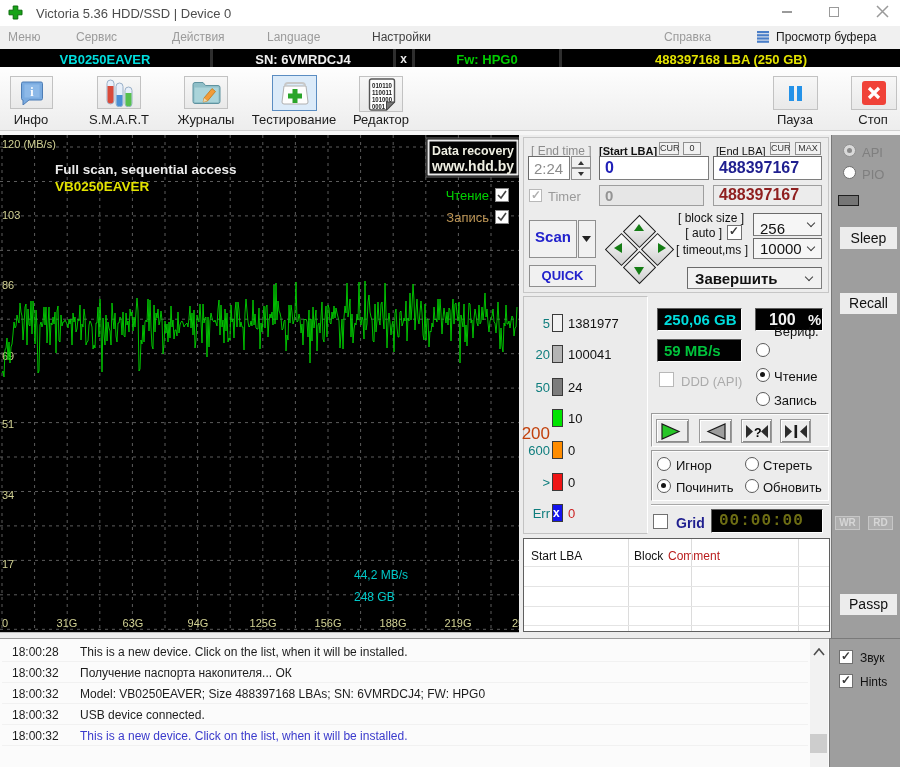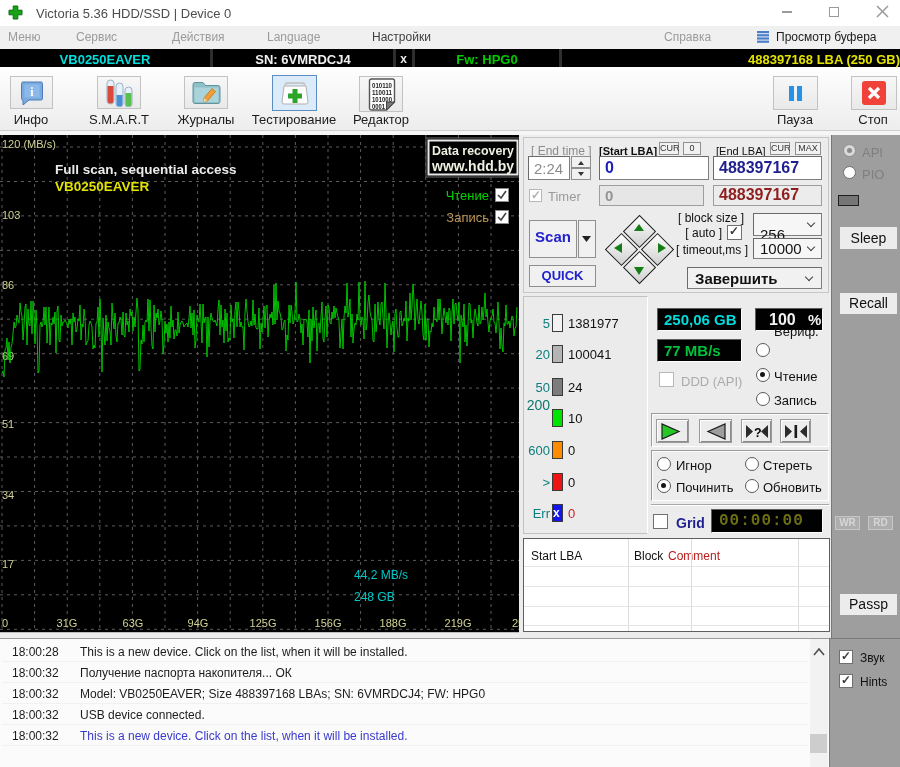--- a/index.html
+++ b/index.html
@@ -47,21 +47,21 @@
 <div class="lbl" style="left:776px;top:30px;font-size:12px;color:#1c1c1c">Просмотр буфера</div>
 <div class="a" style="left:0;top:49px;width:900px;height:18px;background:#000"></div>
 <div class="a" style="left:210px;top:49px;width:3px;height:18px;background:#2e2e2e"></div>
 <div class="a" style="left:393px;top:49px;width:3px;height:18px;background:#2e2e2e"></div>
 <div class="a" style="left:412px;top:49px;width:3px;height:18px;background:#2e2e2e"></div>
 <div class="a" style="left:559px;top:49px;width:3px;height:18px;background:#2e2e2e"></div>
 <div class="lbl" style="left:0;top:52px;width:210px;text-align:center;font-size:13px;font-weight:bold;color:#00dede">VB0250EAVER</div>
 <div class="lbl" style="left:213px;top:52px;width:180px;text-align:center;font-size:13px;font-weight:bold;color:#efefef">SN: 6VMRDCJ4</div>
 <div class="lbl" style="left:395px;top:52px;width:17px;text-align:center;font-size:12px;font-weight:bold;color:#e8e8e8">x</div>
 <div class="lbl" style="left:415px;top:52px;width:144px;text-align:center;font-size:13px;font-weight:bold;color:#00ca00">Fw: HPG0</div>
-<div class="lbl" style="left:562px;top:52px;width:338px;text-align:right;font-size:13px;font-weight:bold;color:#e3e300">488397168 LBA (250 GB)</div>
+<div class="lbl" style="left:562px;top:52px;width:338px;text-align:center;font-size:13px;font-weight:bold;color:#e3e300">488397168 LBA (250 GB)</div>
 <div class="a" style="left:0;top:67px;width:900px;height:63px;background:linear-gradient(#fefefe,#ededed)"></div>
 <div class="a" style="left:0;top:130px;width:900px;height:5px;background:#f6f6f6;border-top:1px solid #cfcfcf"></div>
 <div class="tbtn" style="left:10px;top:76px;width:43px;height:33px"></div>
 <div class="tbtn" style="left:97px;top:76px;width:44px;height:33px"></div>
 <div class="tbtn" style="left:184px;top:76px;width:44px;height:33px"></div>
 <div class="a" style="left:272px;top:75px;width:45px;height:36px;background:#dcebf9;border:1px solid #5b8dc2"></div>
 <div class="tbtn" style="left:359px;top:76px;width:44px;height:36px"></div>
 <div class="tbtn" style="left:773px;top:76px;width:45px;height:34px"></div>
 <div class="tbtn" style="left:851px;top:76px;width:46px;height:34px"></div>
 <svg class="a" style="left:21px;top:81px" width="22" height="24">
@@ -193,54 +193,54 @@
     </g>
     <path d="M32 19h10l-5-7Z" fill="#157d15"></path>
     <path d="M20 31v10l-8-5Z" fill="#157d15"></path>
     <path d="M56 31v10l8-5Z" fill="#157d15"></path>
     <path d="M32 55h10l-5 8Z" fill="#157d15"></path>
   </svg>
 <div class="lbl" style="left:744px;top:211px;transform:translateX(-100%);font-size:12px;color:#111">[ block size ]</div>
 <div class="lbl" style="left:722px;top:226px;transform:translateX(-100%);font-size:12px;color:#111">[ auto ]</div>
 <div class="cb" style="left:727px;top:225px;width:15px;height:15px"></div>
 <div class="lbl" style="left:748px;top:243px;transform:translateX(-100%);font-size:12px;color:#111">[ timeout,ms ]</div>
-<div class="fld" style="left:753px;top:213px;width:69px;height:23px;background:#f6f6f6;font-size:15px;color:#111;padding:12px 0 0 6px">256</div>
+<div class="fld" style="left:753px;top:213px;width:69px;height:23px;background:#f6f6f6;font-size:15px;color:#111;padding:6px 0 0 6px">256</div>
 <div class="chev" style="left:808px;top:220px"></div>
 <div class="fld" style="left:753px;top:238px;width:69px;height:21px;background:#f6f6f6;font-size:15px;color:#111;padding:1px 0 0 6px">10000</div>
 <div class="chev" style="left:808px;top:244px"></div>
 <div class="fld" style="left:687px;top:267px;width:135px;height:22px;background:#f1f1f1;font-size:15px;font-weight:bold;color:#111;padding:2px 8px 0 7px">Завершить</div>
 <div class="chev" style="left:806px;top:274px"></div>
 <div class="a" style="left:523px;top:296px;width:125px;height:238px;background:#ebebeb;border:1px solid #c2c2c2;border-right-color:#fff"></div>
 <div class="lbl" style="left:550px;top:316px;transform:translateX(-100%);font-size:13px;color:#0e7d7d">5</div>
 <div class="a" style="left:552px;top:314px;width:11px;height:18px;background:#f2f2f2;border:1px solid #3a3a3a"></div>
 <div class="lbl" style="left:568px;top:316px;font-size:13px;color:#111">1381977</div>
 <div class="lbl" style="left:550px;top:347px;transform:translateX(-100%);font-size:13px;color:#0e7d7d">20</div>
 <div class="a" style="left:552px;top:345px;width:11px;height:18px;background:#b4b4b4;border:1px solid #3a3a3a"></div>
 <div class="lbl" style="left:568px;top:347px;font-size:13px;color:#111">100041</div>
 <div class="lbl" style="left:550px;top:380px;transform:translateX(-100%);font-size:13px;color:#0e7d7d">50</div>
 <div class="a" style="left:552px;top:378px;width:11px;height:18px;background:#7c7c7c;border:1px solid #3a3a3a"></div>
 <div class="lbl" style="left:568px;top:380px;font-size:13px;color:#111">24</div>
-<div class="lbl" style="left:550px;top:397px;transform:translateX(-100%);font-size:14px;color:#0f766e">200</div>
+<div class="lbl" style="left:550px;top:424px;transform:translateX(-100%);font-size:17px;color:#c2410c">200</div>
 <div class="a" style="left:552px;top:409px;width:11px;height:18px;background:#00e400;border:1px solid #3a3a3a"></div>
 <div class="lbl" style="left:568px;top:411px;font-size:13px;color:#111">10</div>
 <div class="lbl" style="left:550px;top:443px;transform:translateX(-100%);font-size:13px;color:#0e7d7d">600</div>
 <div class="a" style="left:552px;top:441px;width:11px;height:18px;background:#ff8c00;border:1px solid #3a3a3a"></div>
 <div class="lbl" style="left:568px;top:443px;font-size:13px;color:#111">0</div>
 <div class="lbl" style="left:550px;top:475px;transform:translateX(-100%);font-size:13px;color:#0e7d7d">&gt;</div>
 <div class="a" style="left:552px;top:473px;width:11px;height:18px;background:#ee1414;border:1px solid #3a3a3a"></div>
 <div class="lbl" style="left:568px;top:475px;font-size:13px;color:#111">0</div>
 <div class="lbl" style="left:550px;top:506px;transform:translateX(-100%);font-size:13px;color:#0e7d7d">Err</div>
 <div class="a" style="left:552px;top:504px;width:11px;height:18px;background:#1414ee;border:1px solid #3a3a3a"></div>
 <div class="lbl" style="left:553px;top:506px;font-size:12px;font-weight:bold;color:#fff">x</div>
 <div class="lbl" style="left:568px;top:506px;font-size:13px;color:#cc2222">0</div>
 <div class="lcd" style="left:657px;top:308px;width:85px;height:23px;font-size:15px;font-weight:bold;color:#00dcdc;padding:2px 0 0 6px">250,06 GB</div>
 <div class="lcd" style="left:755px;top:308px;width:68px;height:23px"></div>
 <div class="lbl" style="left:769px;top:311px;font-size:16px;font-weight:bold;color:#f2f2f2">100</div>
 <div class="lbl" style="left:808px;top:311px;font-size:15px;font-weight:bold;color:#f2f2f2">%</div>
-<div class="lcd" style="left:657px;top:339px;width:85px;height:23px;font-size:15px;font-weight:bold;color:#00c33c;padding:2px 0 0 6px">77 MB/s</div>
+<div class="lcd" style="left:657px;top:339px;width:85px;height:23px;font-size:15px;font-weight:bold;color:#00c33c;padding:2px 0 0 6px">59 MB/s</div>
 <div class="rd" style="left:756px;top:343px;width:14px;height:14px"></div>
 <div class="lbl" style="left:774px;top:324px;font-size:13px">Вериф.</div>
 <div class="rd sel" style="left:756px;top:368px;width:14px;height:14px"></div>
 <div class="lbl" style="left:774px;top:369px;font-size:13px">Чтение</div>
 <div class="rd" style="left:756px;top:392px;width:14px;height:14px"></div>
 <div class="lbl" style="left:774px;top:393px;font-size:13px">Запись</div>
 <div class="cb gray empty" style="left:659px;top:372px;width:15px;height:15px"></div>
 <div class="lbl" style="left:681px;top:374px;font-size:13px;color:#ababab">DDD (API)</div>
 <div class="sunk" style="left:651px;top:413px;width:178px;height:34px"></div>
 <div class="btn" style="left:656px;top:419px;width:33px;height:24px;background:#ececec;border-color:#9a9a9a;box-shadow:inset 1px 1px 0 #fff,inset -1px -1px 0 #8c8c8c"></div>

